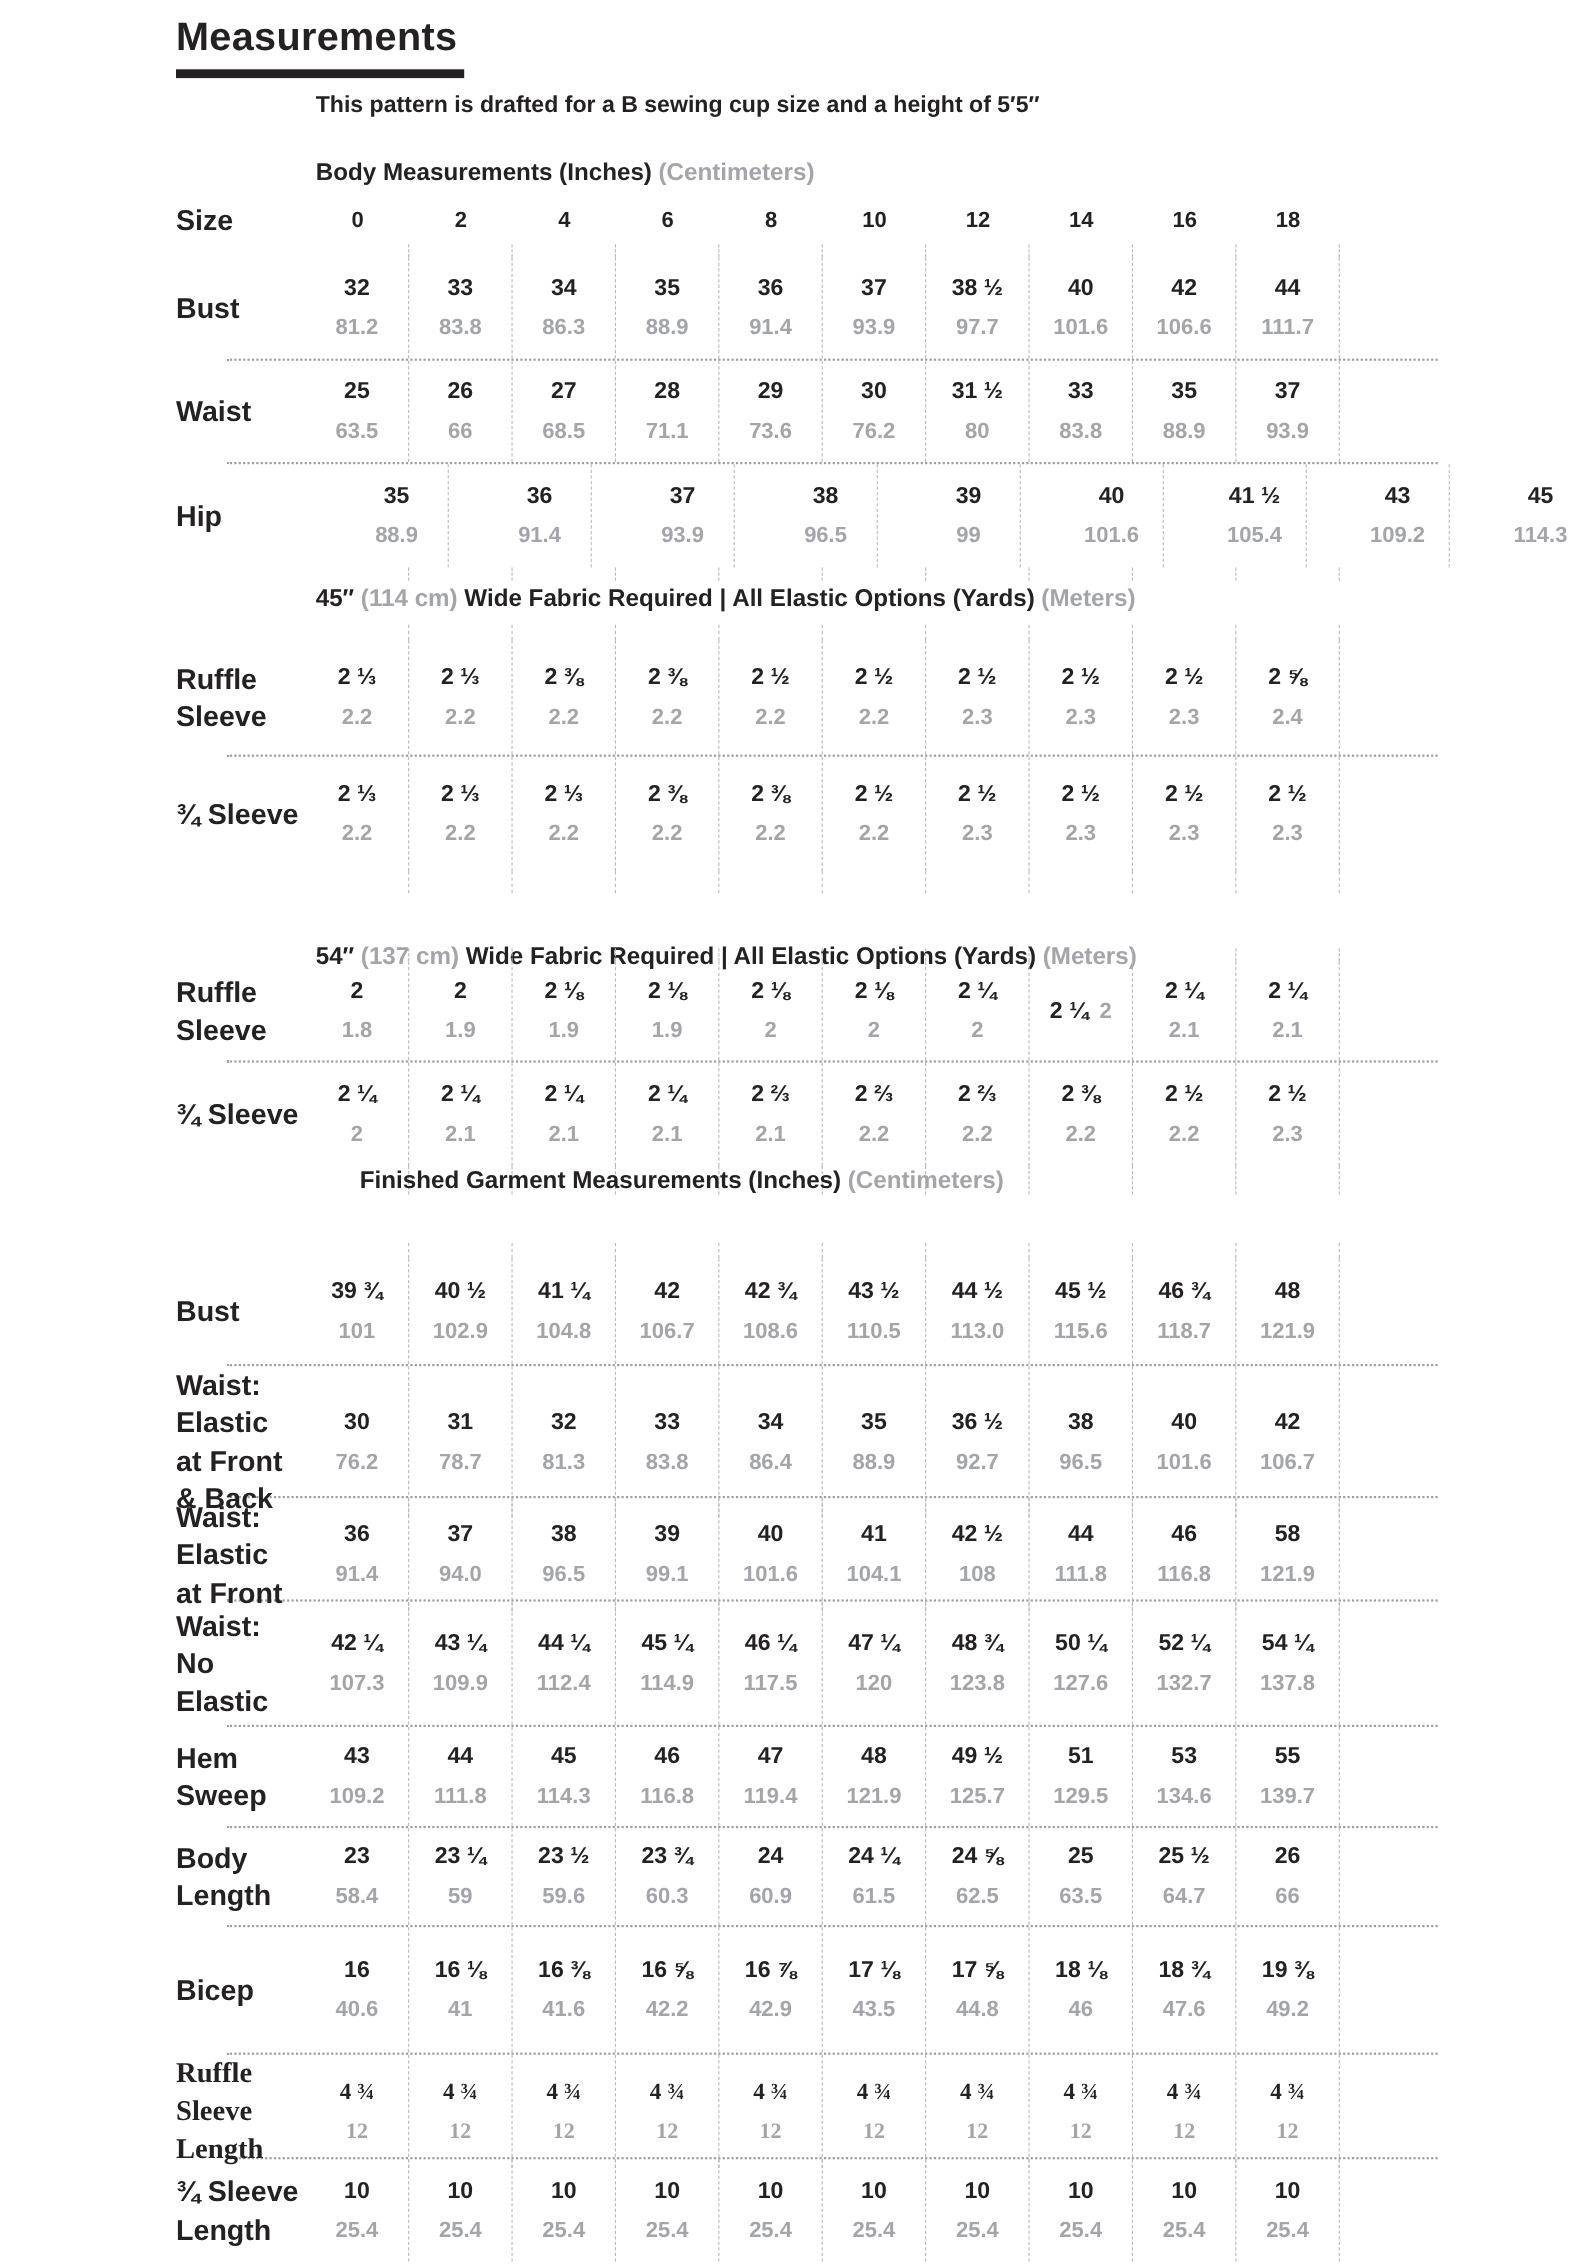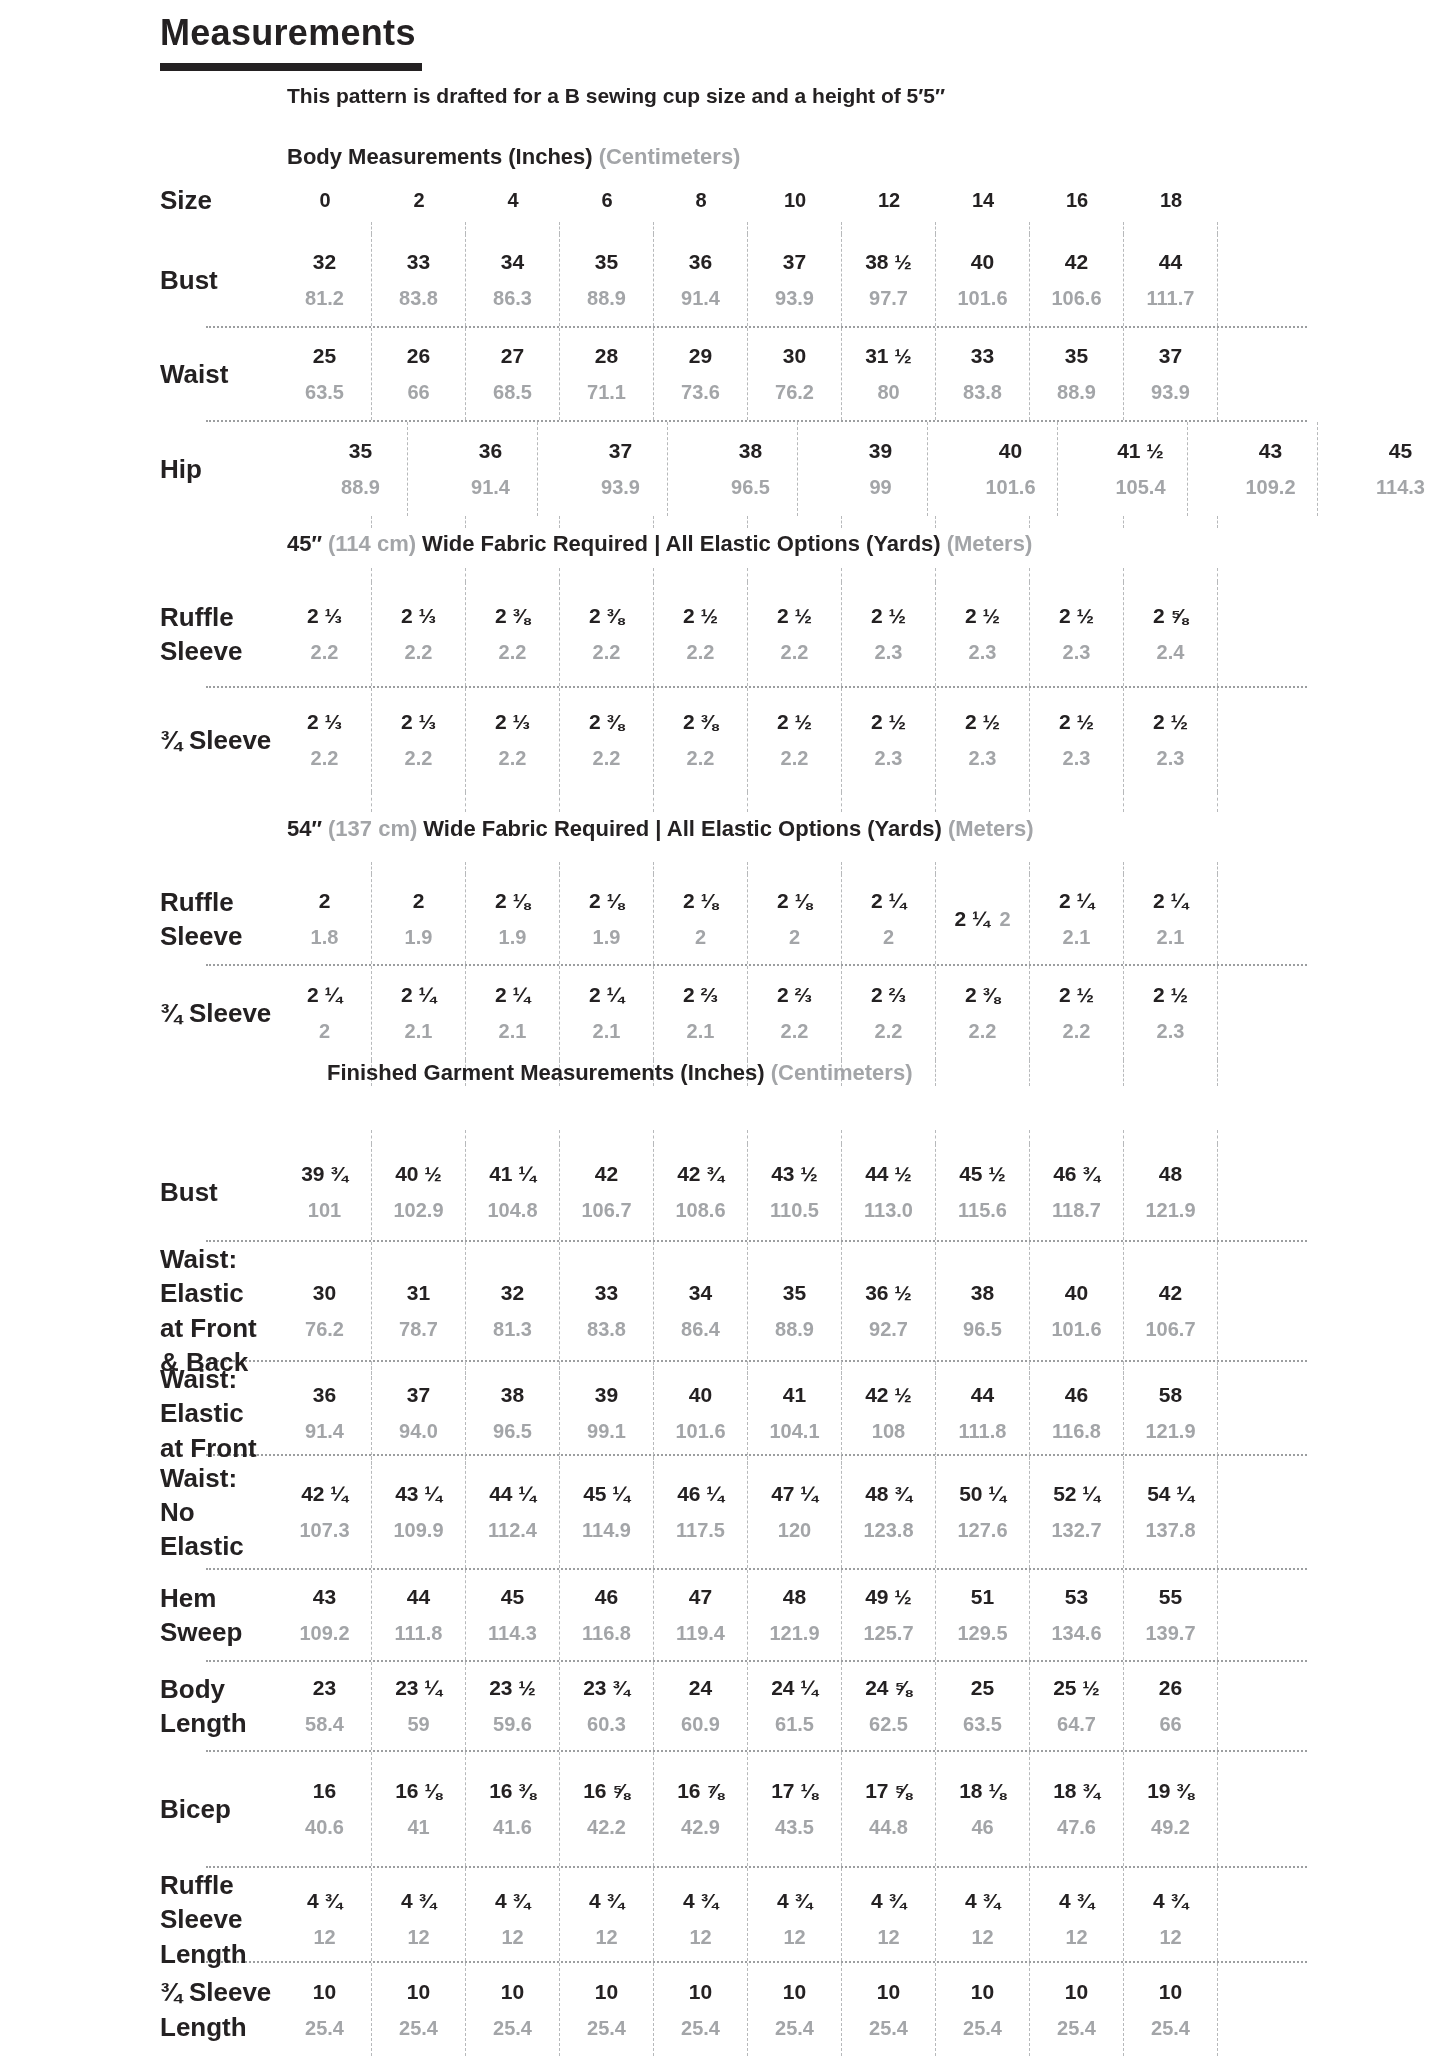--- a/index.html
+++ b/index.html
@@ -11,21 +11,21 @@
   #sec-title{position:absolute;left:160px;top:12px;}
   .page-title{font-size:36px;font-weight:bold;letter-spacing:.3px;margin:0;color:#242122;}
   .title-underline{width:262px;height:8px;background:#242122;margin-top:9px;}
   
   .intro{position:absolute;left:287px;top:84px;margin:0;font-size:21px;font-weight:bold;color:#242122;white-space:nowrap;}
   .sechdr{position:absolute;margin:0;font-size:22px;font-weight:bold;white-space:nowrap;}
   .sechdr span{margin-right:6px;}
   .gray{color:#a3a5a8;}
   #hdr-body{left:287px;top:144px;}
   #hdr-45{left:287px;top:531px;}
-  #hdr-54{left:287px;top:816px;}
+  #hdr-54{left:287px;top:856px;}
   #hdr-fin{left:287px;top:1060px;margin-left:40px;}
   
   .tbl{position:absolute;left:160px;}
   #tbl-body{top:178px;}
   #tbl-45{top:568px;}
   #tbl-54{top:862px;}
   #tbl-fin{top:1130px;}
   .trow{display:grid;grid-template-columns:118px repeat(10,94px);}
   .lbl{display:flex;align-items:center;}
   .lbltxt{font-weight:bold;font-size:26px;line-height:1.32;color:#242122;max-width:112px;}
@@ -834,21 +834,21 @@
         <div class="cell">
           <div class="in">18 ¾</div>
           <div class="cm">47.6</div>
         </div>
         <div class="cell">
           <div class="in">19 ⅜</div>
           <div class="cm">49.2</div>
         </div>
       </div>
       <div class="hsep"></div>
-      <div class="trow" style="height: 93px;">
+      <div class="trow" style="height: 93px; font-family: Liberation Serif, serif;">
         <div class="lbl">
           <span class="lbltxt">Ruffle Sleeve Length</span>
         </div>
         <div class="cell">
           <div class="in">4 ¾</div>
           <div class="cm">12</div>
         </div>
         <div class="cell">
           <div class="in">4 ¾</div>
           <div class="cm">12</div>

